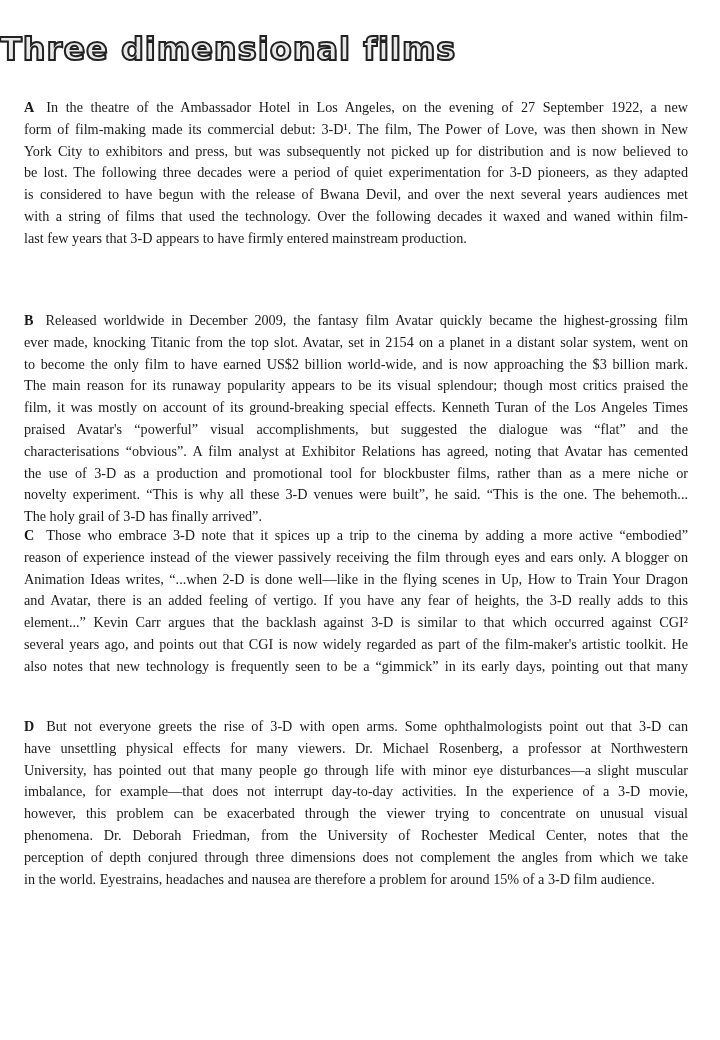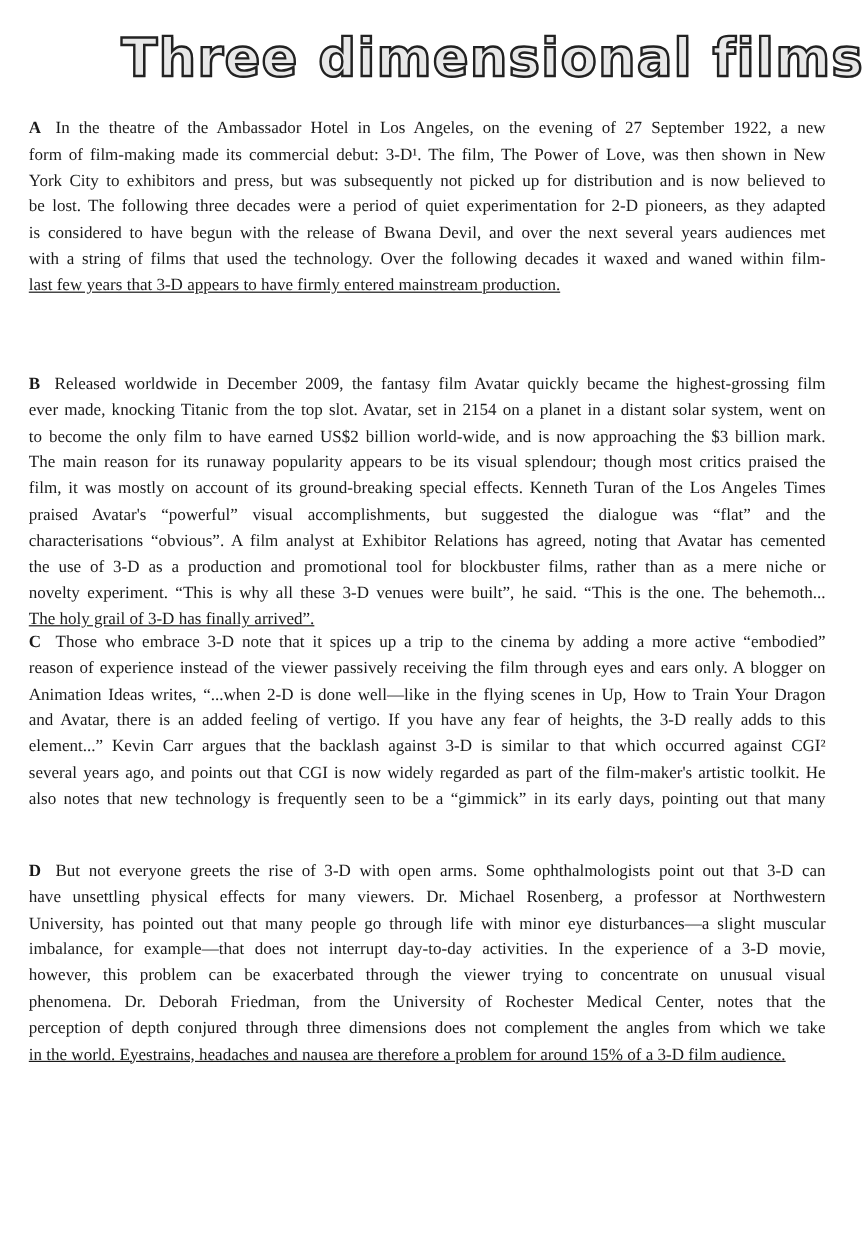--- a/index.html
+++ b/index.html
@@ -1,47 +1,47 @@
 <!DOCTYPE html>
 <html><head>
 <meta charset="utf-8">
 <style>
   html, body { margin: 0; padding: 0; background: #ffffff; }
   body { width: 720px; height: 1040px; position: relative; overflow: hidden; }
   .title {
-    position: absolute; left: 0; top: 24px; width: 720px; text-align: right;
-    font-family: "DejaVu Sans", sans-serif; font-weight: bold; font-size: 44px;
+    position: absolute; left: 0; top: 24px; width: 720px; text-align: left;
+    font-family: "DejaVu Sans", sans-serif; font-weight: bold; font-size: 32px;
     letter-spacing: 1px; color: #e8e8e8;
     -webkit-text-stroke: 2px #222;
     text-shadow: 1px 1px 0 #999;
     line-height: 50px;
   }
   .para {
     position: absolute; left: 24px; width: 664px;
     font-family: "Liberation Serif", serif; font-size: 14.2px; color: #1a1a1a;
     line-height: 21.8px;
   }
   .line { display: block; white-space: nowrap; text-align: justify; text-align-last: justify; }
-  .line.last { text-align-last: left; text-decoration: underline; }
+  .line.last { text-align-last: left; }
   .letter { font-weight: bold; margin-right: 12px; }
   #paraA { top: 97px; }
   #paraB { top: 310px; }
   #paraC { top: 525px; }
   #paraD { top: 716px; }
 </style>
 </head>
 <body>
 
 <div class="title">Three dimensional films</div>
 
 <div class="para" id="paraA">
     <span class="line"><span class="letter">A</span><span>In the theatre of the Ambassador Hotel in Los Angeles, on the evening of 27 September 1922, a new</span></span>
     <span class="line"><span>form of film-making made its commercial debut: 3-D¹. The film, The Power of Love, was then shown in New</span></span>
     <span class="line"><span>York City to exhibitors and press, but was subsequently not picked up for distribution and is now believed to</span></span>
-    <span class="line"><span>be lost. The following three decades were a period of quiet experimentation for 2-D pioneers, as they adapted</span></span>
+    <span class="line"><span>be lost. The following three decades were a period of quiet experimentation for 3-D pioneers, as they adapted</span></span>
     <span class="line"><span>is considered to have begun with the release of Bwana Devil, and over the next several years audiences met</span></span>
     <span class="line"><span>with a string of films that used the technology. Over the following decades it waxed and waned within film-</span></span>
     <span class="line last"><span>last few years that 3-D appears to have firmly entered mainstream production.</span></span>
   </div>
 <div class="para" id="paraB">
     <span class="line"><span class="letter">B</span><span>Released worldwide in December 2009, the fantasy film Avatar quickly became the highest-grossing film</span></span>
     <span class="line"><span>ever made, knocking Titanic from the top slot. Avatar, set in 2154 on a planet in a distant solar system, went on</span></span>
     <span class="line"><span>to become the only film to have earned US$2 billion world-wide, and is now approaching the $3 billion mark.</span></span>
     <span class="line"><span>The main reason for its runaway popularity appears to be its visual splendour; though most critics praised the</span></span>
     <span class="line"><span>film, it was mostly on account of its ground-breaking special effects. Kenneth Turan of the Los Angeles Times</span></span>

